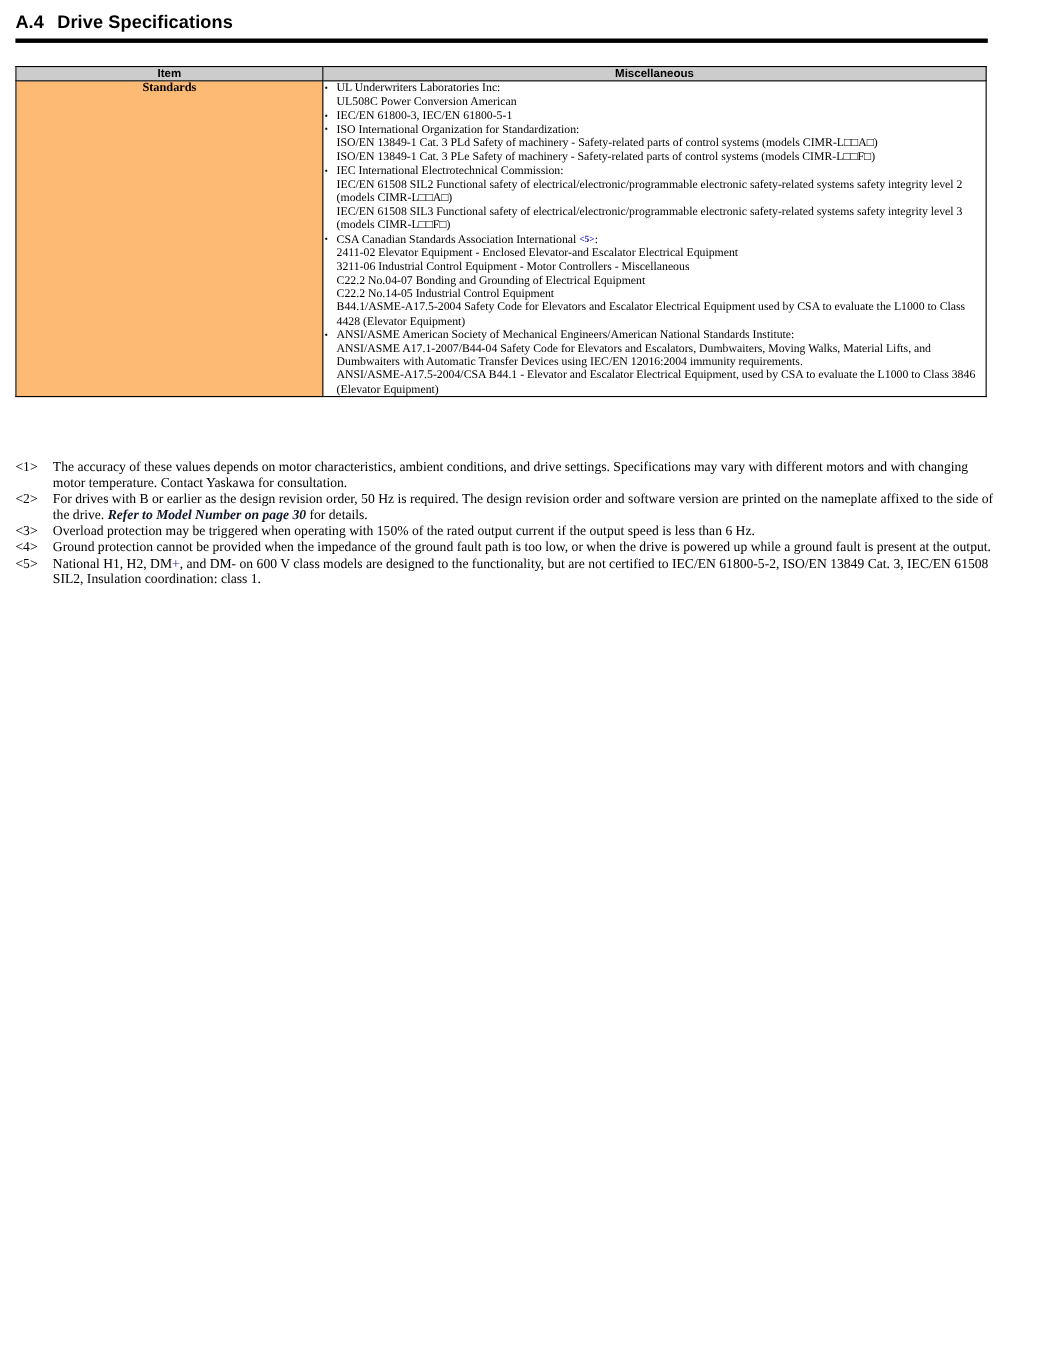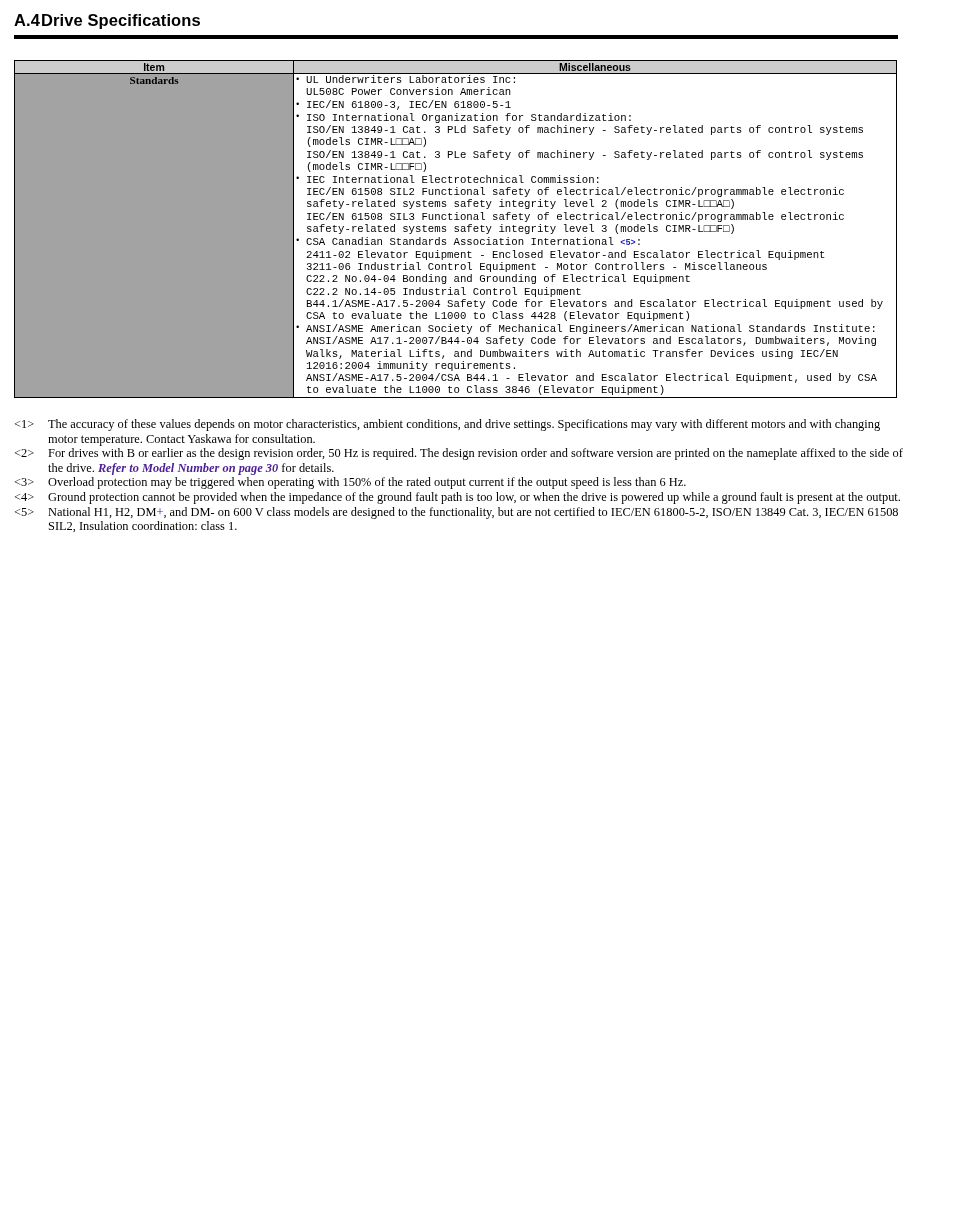--- a/index.html
+++ b/index.html
@@ -26,21 +26,21 @@
   .section-head-text {
     font-family: "Liberation Sans", "DejaVu Sans", sans-serif;
     font-weight: bold;
     font-size: 16.5px;
     letter-spacing: 0.1px;
     white-space: nowrap;
     line-height: 20px;
   }
   .section-head-num {
     display: inline-block;
-    margin-right: 1px;
+    margin-right: 12px;
     text-align: center;
   }
   .section-rule {
     margin-top: 5px;
     height: 3.5px;
     background: #000000;
     width: 884px;
   }
 
   
@@ -66,21 +66,21 @@
     font-family: "Liberation Sans", "DejaVu Sans", sans-serif;
     font-weight: bold;
     font-size: 10.5px;
     text-align: center;
     padding: 3px 0 4px 0;
     line-height: 12px;
     vertical-align: middle;
   }
 
   .item-cell {
-    background: #a3a3a3;
+    background: #fdba74;
     font-weight: bold;
     font-size: 11.2px;
     text-align: center;
     vertical-align: middle;
     line-height: 13px;
   }
 
   .spec-cell {
     background: #ffffff;
     font-size: 10.7px;
@@ -90,21 +90,20 @@
   .spec-cell.single-line {
     padding: 3px 5px 3px 7px;
     vertical-align: middle;
   }
 
   
   .blist {
     list-style: none;
     margin: 0;
     padding: 0;
-    font-family: Liberation Mono, monospace;
   }
   .blist > li {
     position: relative;
     padding-left: 12px;
     margin: 0 0 0.5px 0;
   }
   .blist > li::before {
     content: "\2022";
     position: absolute;
     left: 1px;
@@ -144,21 +143,21 @@
     left: 0;
     top: 0;
     width: 30px;
     text-align: left;
     white-space: nowrap;
   }
   .fn-body {
     display: block;
   }
   .doclink {
-    color: #4c1d95;
+    color: #0f172a;
     font-weight: bold;
     font-style: italic;
     text-decoration: none;
   }
   .plus-blue { color: #1c1c9c; }
 </style>
 </head>
 <body>
 
 <div class="section-head">
@@ -205,21 +204,21 @@
             <span class="sub">IEC/EN 61508 SIL2 Functional safety of electrical/electronic/programmable electronic safety-related systems safety integrity level 2 (models CIMR-L□□A□)</span>
             <span class="sub">IEC/EN 61508 SIL3 Functional safety of electrical/electronic/programmable electronic safety-related systems safety integrity level 3 (models CIMR-L□□F□)</span>
           </li>
 
           <li>
             <span class="sub">
               <span>CSA Canadian Standards Association International </span><span class="fnref">&lt;5&gt;</span><span>:</span>
             </span>
             <span class="sub">2411-02 Elevator Equipment - Enclosed Elevator-and Escalator Electrical Equipment</span>
             <span class="sub">3211-06 Industrial Control Equipment - Motor Controllers - Miscellaneous</span>
-            <span class="sub">C22.2 No.04-04 Bonding and Grounding of Electrical Equipment</span>
+            <span class="sub">C22.2 No.04-07 Bonding and Grounding of Electrical Equipment</span>
             <span class="sub">C22.2 No.14-05 Industrial Control Equipment</span>
             <span class="sub">B44.1/ASME-A17.5-2004 Safety Code for Elevators and Escalator Electrical Equipment used by CSA to evaluate the L1000 to Class 4428 (Elevator Equipment)</span>
           </li>
 
           <li>
             <span class="sub">ANSI/ASME American Society of Mechanical Engineers/American National Standards Institute:</span>
             <span class="sub">ANSI/ASME A17.1-2007/B44-04 Safety Code for Elevators and Escalators, Dumbwaiters, Moving Walks, Material Lifts, and Dumbwaiters with Automatic Transfer Devices using IEC/EN 12016:2004 immunity requirements.</span>
             <span class="sub">ANSI/ASME-A17.5-2004/CSA B44.1 - Elevator and Escalator Electrical Equipment, used by CSA to evaluate the L1000 to Class 3846 (Elevator Equipment)</span>
           </li>
 

